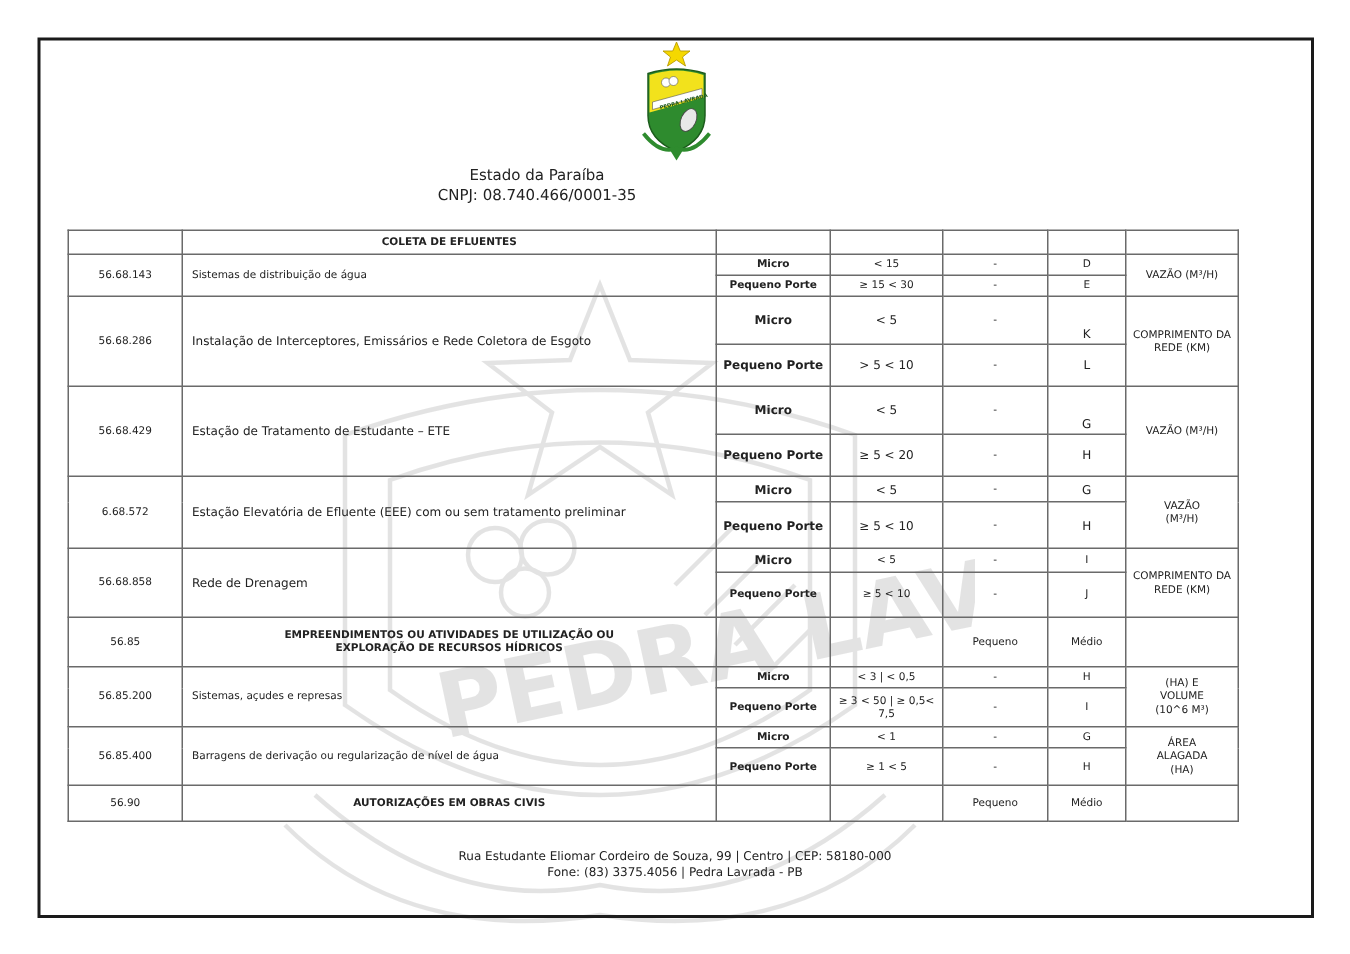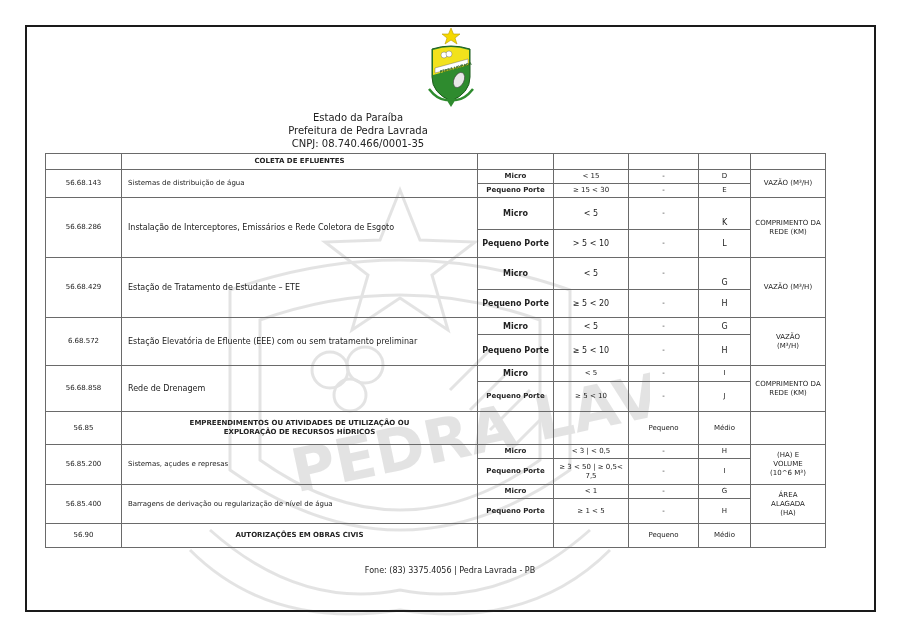--- a/index.html
+++ b/index.html
@@ -69,21 +69,20 @@
   <text x="13" y="43" font-size="3.5" fill="#1c5c1c" font-family="DejaVu Sans, sans-serif" font-weight="bold" transform="rotate(-15 25 40)">PEDRA LAVRADA</text>
   <circle cx="18" cy="28" r="3" fill="#ffffff" stroke="#555" stroke-width="0.4"></circle>
   <circle cx="23" cy="27" r="3" fill="#ffffff" stroke="#555" stroke-width="0.4"></circle>
   <ellipse cx="33" cy="53" rx="5" ry="8" fill="#e8e8e8" stroke="#444" stroke-width="0.6" transform="rotate(25 33 53)"></ellipse>
   <path d="M3,62 Q14,76 25,72 Q36,76 47,62" fill="none" stroke="#2e8b2e" stroke-width="2.5"></path>
   <path d="M20,72 L25,80 L30,72" fill="#2e8b2e"></path>
 </svg>
 
 <div class="header-lines">
   <div>Estado da Paraíba</div>
-  <div>Prefeitura de Pedra Lavrada</div>
   <div>CNPJ: 08.740.466/0001-35</div>
 </div>
 
 <table class="grid">
   <colgroup>
     <col style="width:76px">
       <col style="width:356px">
       <col style="width:76px">
       <col style="width:75px">
       <col style="width:70px">
@@ -233,14 +232,15 @@
     <td></td>
     <td></td>
     <td class="hdrb">Pequeno</td>
     <td class="hdrb">Médio</td>
     <td></td>
   </tr>
 </tbody>
   </table>
 
 <div class="footer">
+  <div>Rua Estudante Eliomar Cordeiro de Souza, 99 | Centro | CEP: 58180-000</div>
   <div>Fone: (83) 3375.4056 | Pedra Lavrada - PB</div>
 </div>
 
 </body></html>

